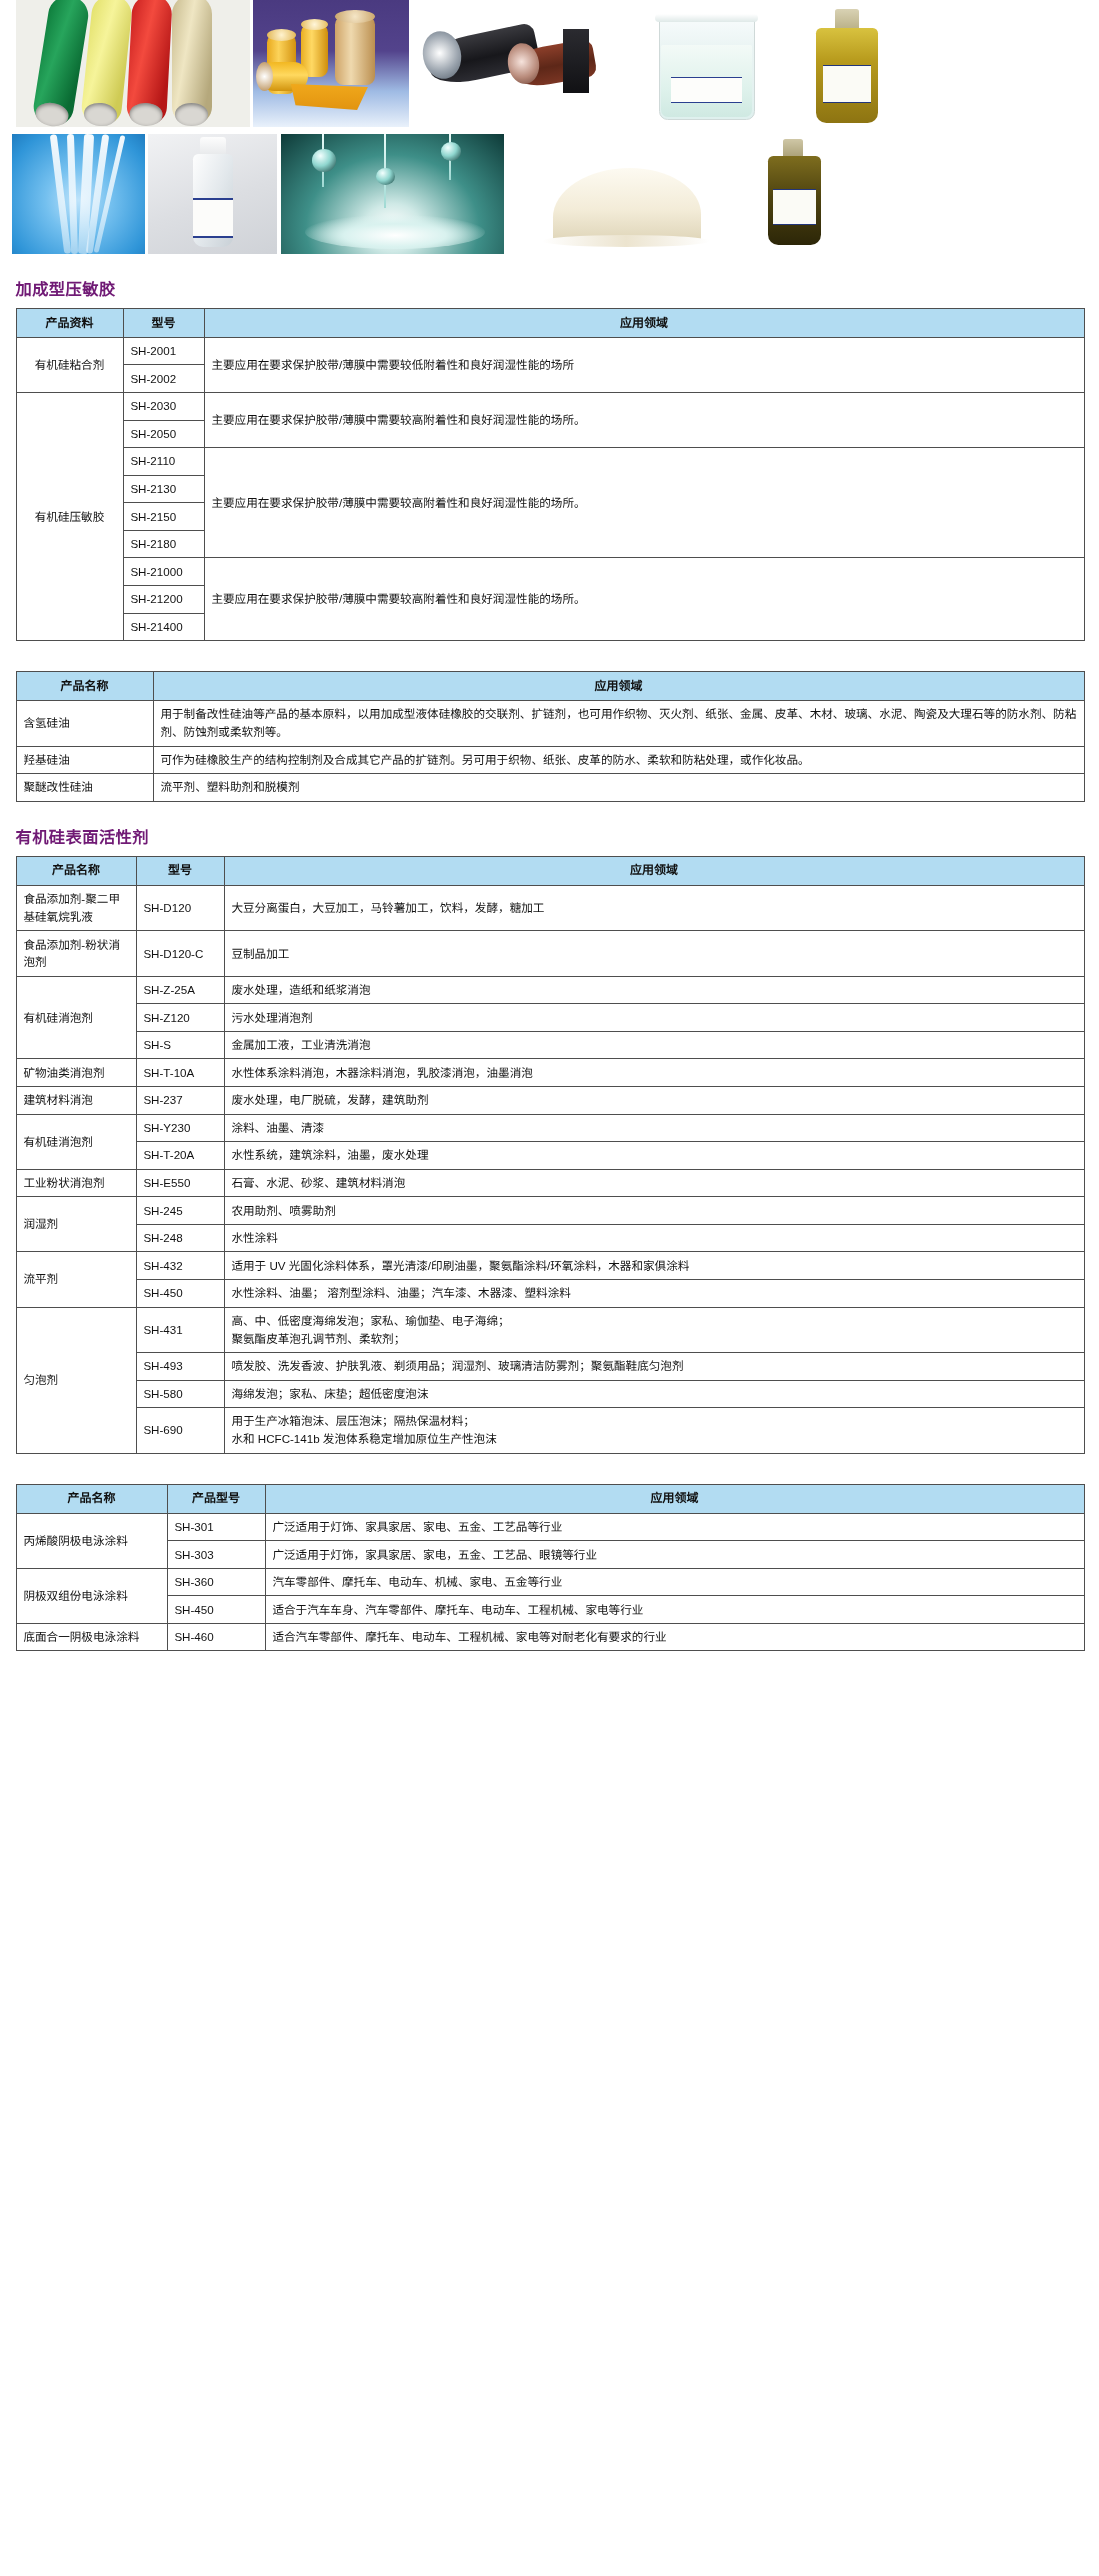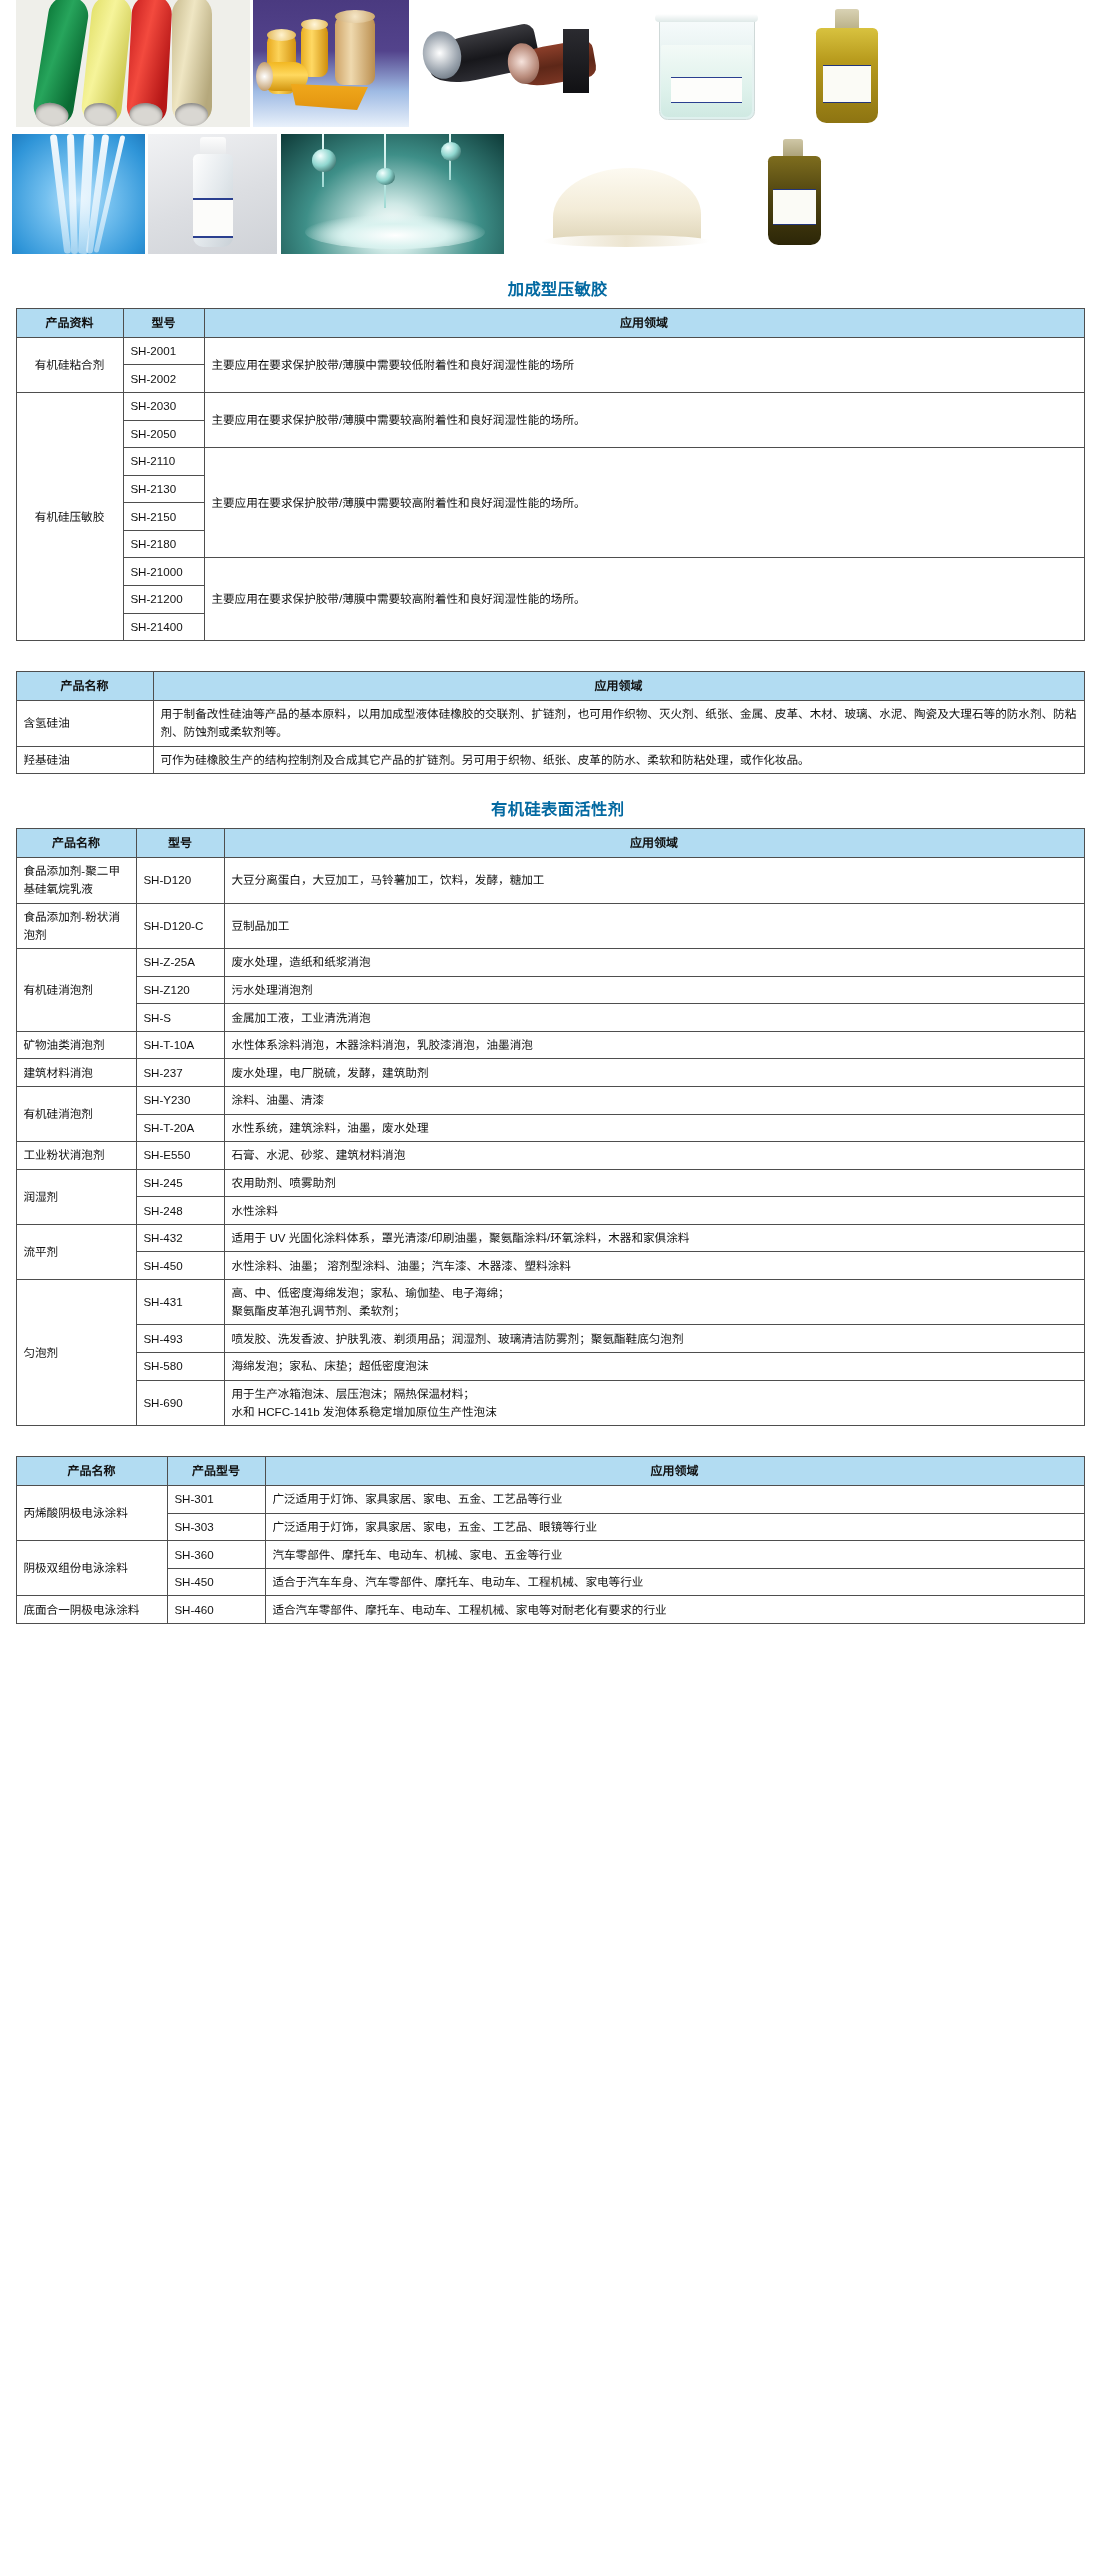--- a/index.html
+++ b/index.html
@@ -104,24 +104,23 @@
 
   .powder-bg { position:absolute; inset:0; background:#ffffff; }
   .powder-pile {
     position:absolute; background: linear-gradient(180deg,#fdfaf1 0%, #f3ecd8 55%, #ddd3b6 100%);
     border-radius: 60% 55% 8% 8% / 75% 70% 6% 6%;
   }
 
   
   .section { width: 1100px; }
   .sec-title {
-    font-size: 16.3px; font-weight: bold; color: #0369a1;
+    font-size: 16.3px; font-weight: bold; color: #701a75;
     letter-spacing: 0.4px;
     padding: 0 0 0 15.5px;
-    text-align: center;
   }
 
   
   table.pt {
     border-collapse: collapse;
     margin: 7.7px 15.5px 0 15.5px;
     width: 1069px;
     table-layout: fixed;
   }
   table.pt th, table.pt td {
@@ -341,20 +340,24 @@
       </thead>
       <tbody>
         <tr>
           <td class="cname">含氢硅油</td>
           <td class="app">用于制备改性硅油等产品的基本原料，以用加成型液体硅橡胶的交联剂、扩链剂，也可用作织物、灭火剂、纸张、金属、皮革、木材、玻璃、水泥、陶瓷及大理石等的防水剂、防粘剂、防蚀剂或柔软剂等。</td>
         </tr>
         <tr>
           <td class="cname">羟基硅油</td>
           <td class="app">可作为硅橡胶生产的结构控制剂及合成其它产品的扩链剂。另可用于织物、纸张、皮革的防水、柔软和防粘处理，或作化妆品。</td>
         </tr>
+        <tr>
+          <td class="cname">聚醚改性硅油</td>
+          <td class="app">流平剂、塑料助剂和脱模剂</td>
+        </tr>
       </tbody>
     </table>
   </div>
 
   <div class="spacer-lg"></div>
 
   <div class="section">
     <div class="sec-title">有机硅表面活性剂</div>
     <table class="pt t3">
       <colgroup>

